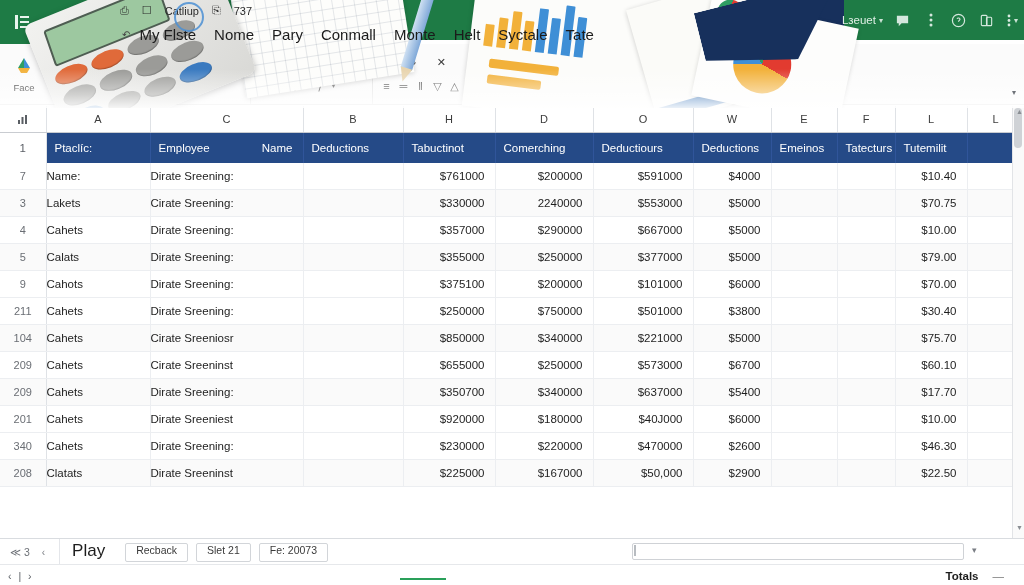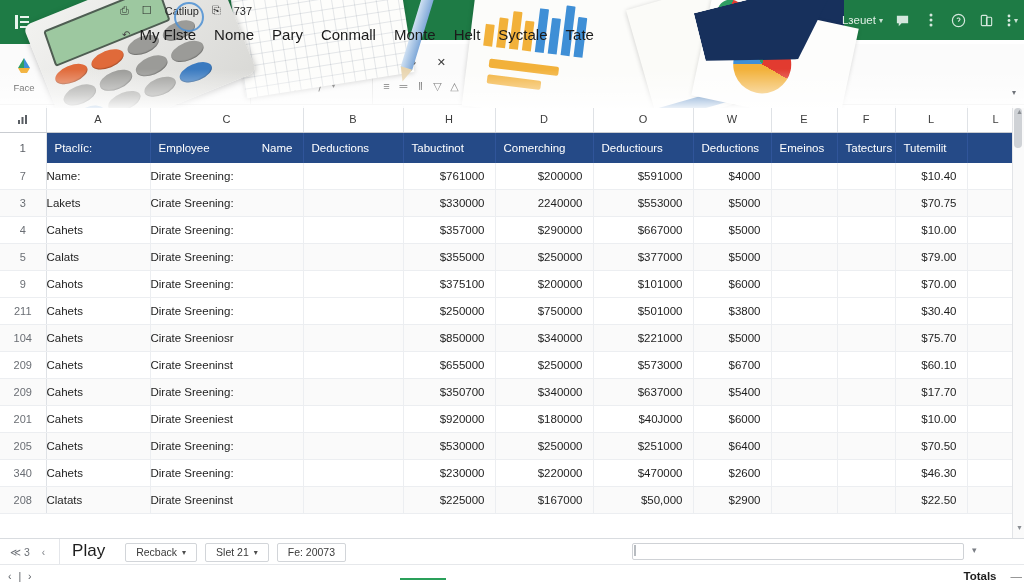--- a/index.html
+++ b/index.html
@@ -88,29 +88,29 @@
   tr.drow td.rn{text-align:center;color:#6a6e74;font-size:11px;border-right:1px solid #dfe2e6;background:#fff;}
   tr.drow.alt td{background:#fafafa;}
   td.tl{text-align:left;padding-left:10px;}
   tr.drow td.c-tabu,tr.drow td.c-come,tr.drow td.c-ded1,tr.drow td.c-ded2,tr.drow td.c-tute{text-align:right;padding-right:10px;}
 
   
   .sheetbar{position:absolute;left:0;top:538px;width:1024px;height:26px;background:#fff;border-top:1px solid #d9dce0;display:flex;align-items:center;}
   .sb-nav{display:flex;align-items:center;gap:8px;padding:0 10px;font-size:10.5px;color:#6d7177;border-right:1px solid #e4e6ea;height:26px;}
   .sb-arrow{font-size:10px;color:#7a7e84;padding:0 4px;}
   .tabactive{padding:0 12px;height:25px;display:flex;align-items:center;font-size:17px;color:#1d1d1d;border-bottom:2px solid #1e7b45;}
-  .tabchip{padding:0 10px;height:17px;display:flex;align-items:center;gap:5px;margin-left:8px;border:1px solid #d2d5d9;border-radius:2px;font-size:10.5px;color:#3a3a3a;background:#fff;}
+  .tabchip{padding:0 10px;height:17px;display:flex;align-items:center;gap:12px;margin-left:8px;border:1px solid #d2d5d9;border-radius:2px;font-size:10.5px;color:#3a3a3a;background:#fff;flex-direction:column;}
   .sb-spacer{flex:1;}
   .hscroll{position:absolute;left:632px;top:543px;width:330px;height:15px;background:#fff;border:1px solid #cfd2d6;border-radius:2px;}
   .hscroll i{position:absolute;left:1px;top:1px;width:2px;height:11px;background:#b8bcc1;}
   .hs-car{position:absolute;left:972px;top:545px;font-size:9px;color:#7a7e84;}
 
   .statusbar{position:absolute;left:0;top:564px;width:1024px;height:21px;background:#fff;border-top:1px solid #e6e8eb;display:flex;align-items:center;}
   .st-left{padding-left:8px;font-size:10.5px;color:#5d6167;letter-spacing:2px;}
-  .st-right{position:absolute;right:2px;display:flex;align-items:center;gap:14px;font-size:11.5px;color:#1d1d1d;font-weight:bold;}
+  .st-right{position:absolute;right:20px;display:flex;align-items:center;gap:14px;font-size:11.5px;color:#1d1d1d;font-weight:bold;}
   .st-dash{font-weight:normal;color:#777;}
   .greenline{position:absolute;left:400px;top:578px;width:46px;height:2px;background:#2aa05a;}
 
   
   .vscroll{position:absolute;right:0;top:106px;width:11px;height:432px;background:#fafafa;border-left:1px solid #e2e4e7;}
   .vscroll .thumb{position:absolute;left:1px;top:2px;width:8px;height:40px;background:#cfd2d6;border-radius:4px;}
   .vs-up{position:absolute;right:1px;top:108px;font-size:7px;color:#8a8e93;}
   .vs-dn{position:absolute;right:1px;top:524px;font-size:7px;color:#8a8e93;}
   .ribbon-caret{position:absolute;right:8px;top:88px;font-size:8px;color:#6f7379;z-index:7;}
 </style>
@@ -569,34 +569,20 @@
             <td class="tl"></td>
             <td class="c-tabu">$920000</td>
             <td class="c-come">$180000</td>
             <td class="c-ded1">$40J000</td>
             <td class="c-ded2">$6000</td>
             <td class="tl"></td>
             <td class="tl"></td>
             <td class="c-tute">$10.00</td>
             <td class="tl"></td>
           </tr>
-          <tr class="drow alt">
-            <td class="rn">205</td>
-            <td class="tl">Cahets</td>
-            <td class="tl">Dirate Sreening:</td>
-            <td class="tl"></td>
-            <td class="c-tabu">$530000</td>
-            <td class="c-come">$250000</td>
-            <td class="c-ded1">$251000</td>
-            <td class="c-ded2">$6400</td>
-            <td class="tl"></td>
-            <td class="tl"></td>
-            <td class="c-tute">$70.50</td>
-            <td class="tl"></td>
-          </tr>
           <tr class="drow">
             <td class="rn">340</td>
             <td class="tl">Cahets</td>
             <td class="tl">Dirate Sreening:</td>
             <td class="tl"></td>
             <td class="c-tabu">$230000</td>
             <td class="c-come">$220000</td>
             <td class="c-ded1">$470000</td>
             <td class="c-ded2">$2600</td>
             <td class="tl"></td>

